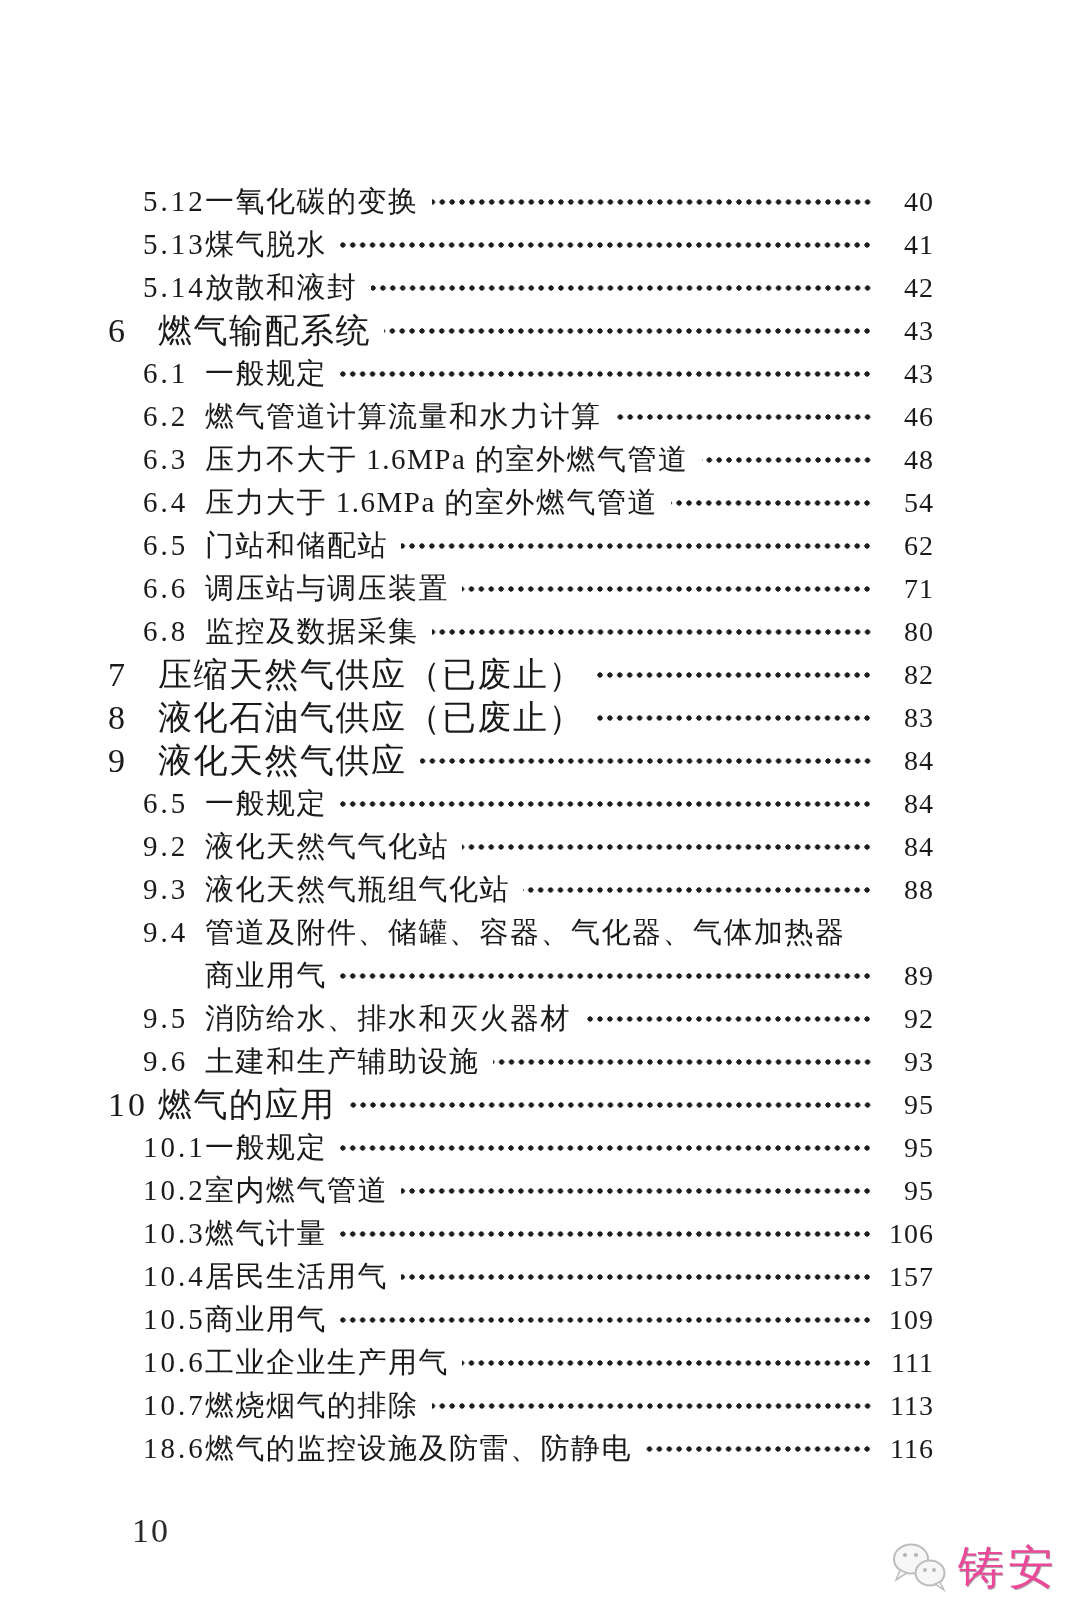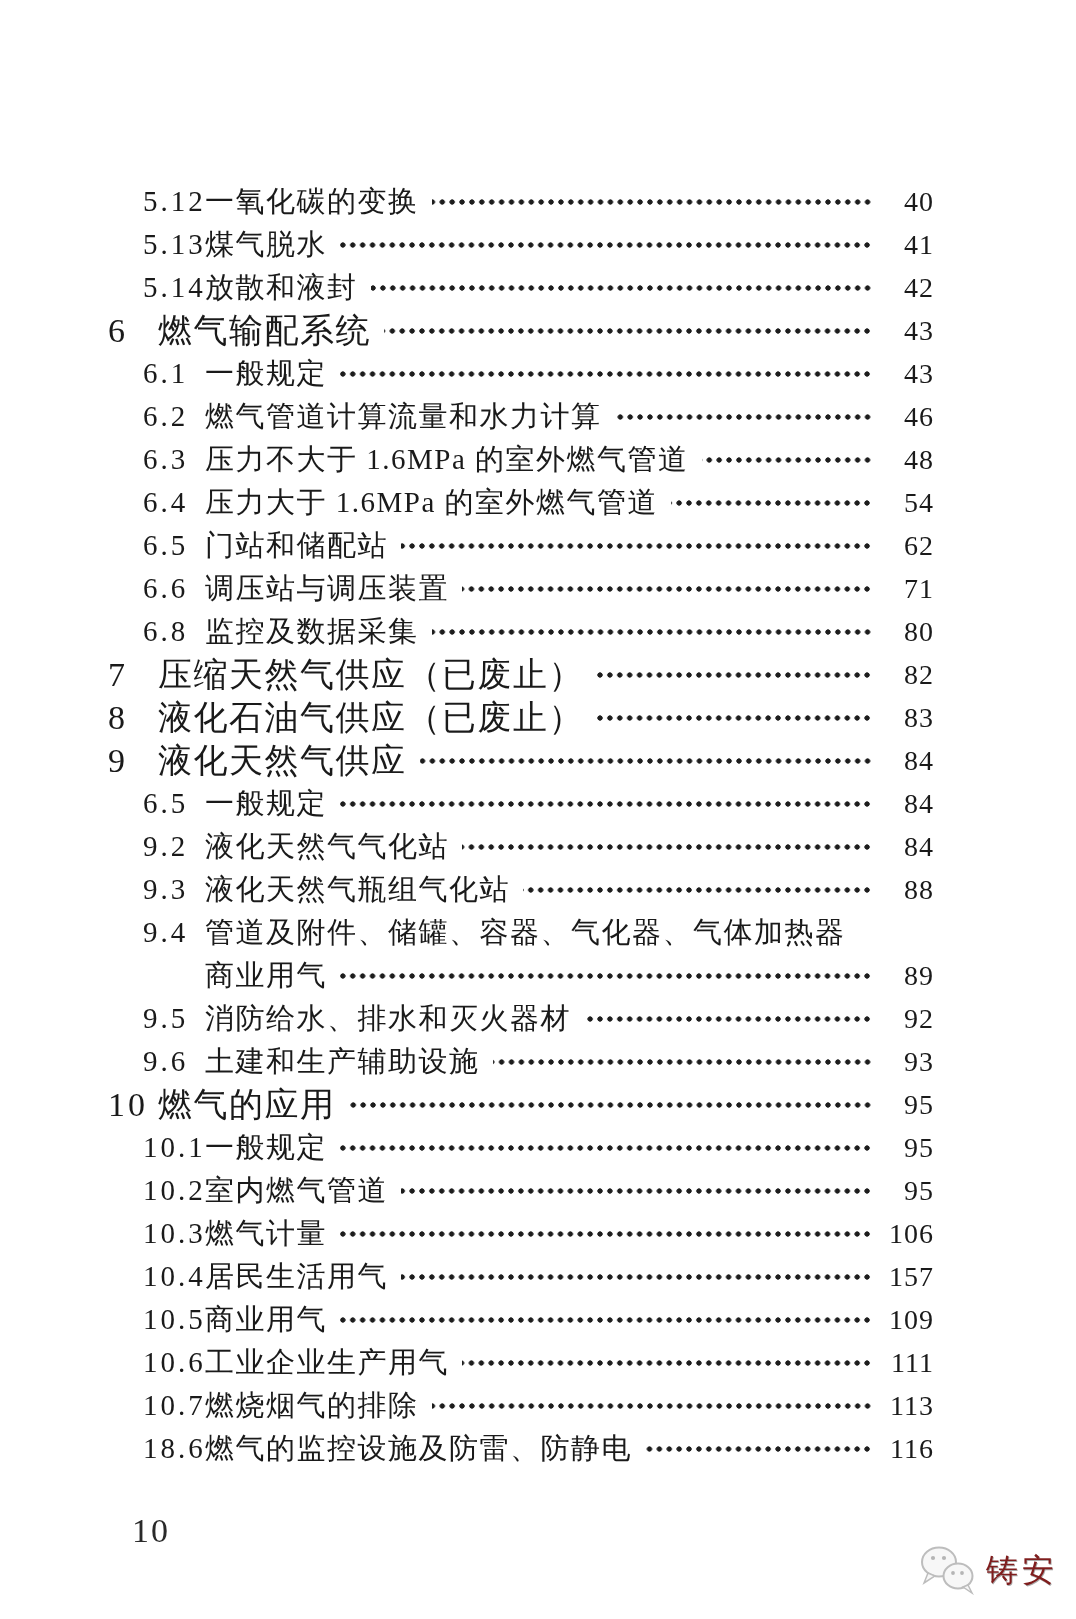--- a/index.html
+++ b/index.html
@@ -62,22 +62,22 @@
   }
 
   .watermark {
     position: absolute;
     right: 18px; bottom: 20px;
     display: flex;
     align-items: center;
     gap: 6px;
   }
   .watermark-text {
-    font-size: 32px;
-    color: #7f1d1d;
+    font-size: 46px;
+    color: #ec4899;
     letter-spacing: 4px;
     text-shadow: 0.7px 0.7px 0 #aaaaaa;
   }
 </style>
 </head>
 <body>
 
 <div class="page">
 
   <div class="toc">

